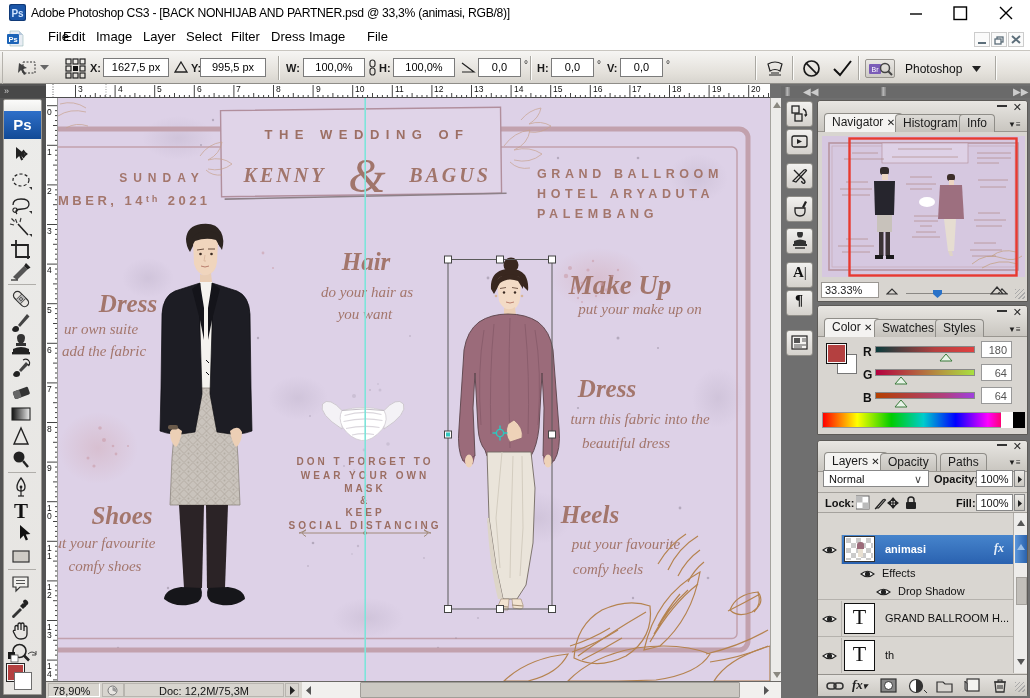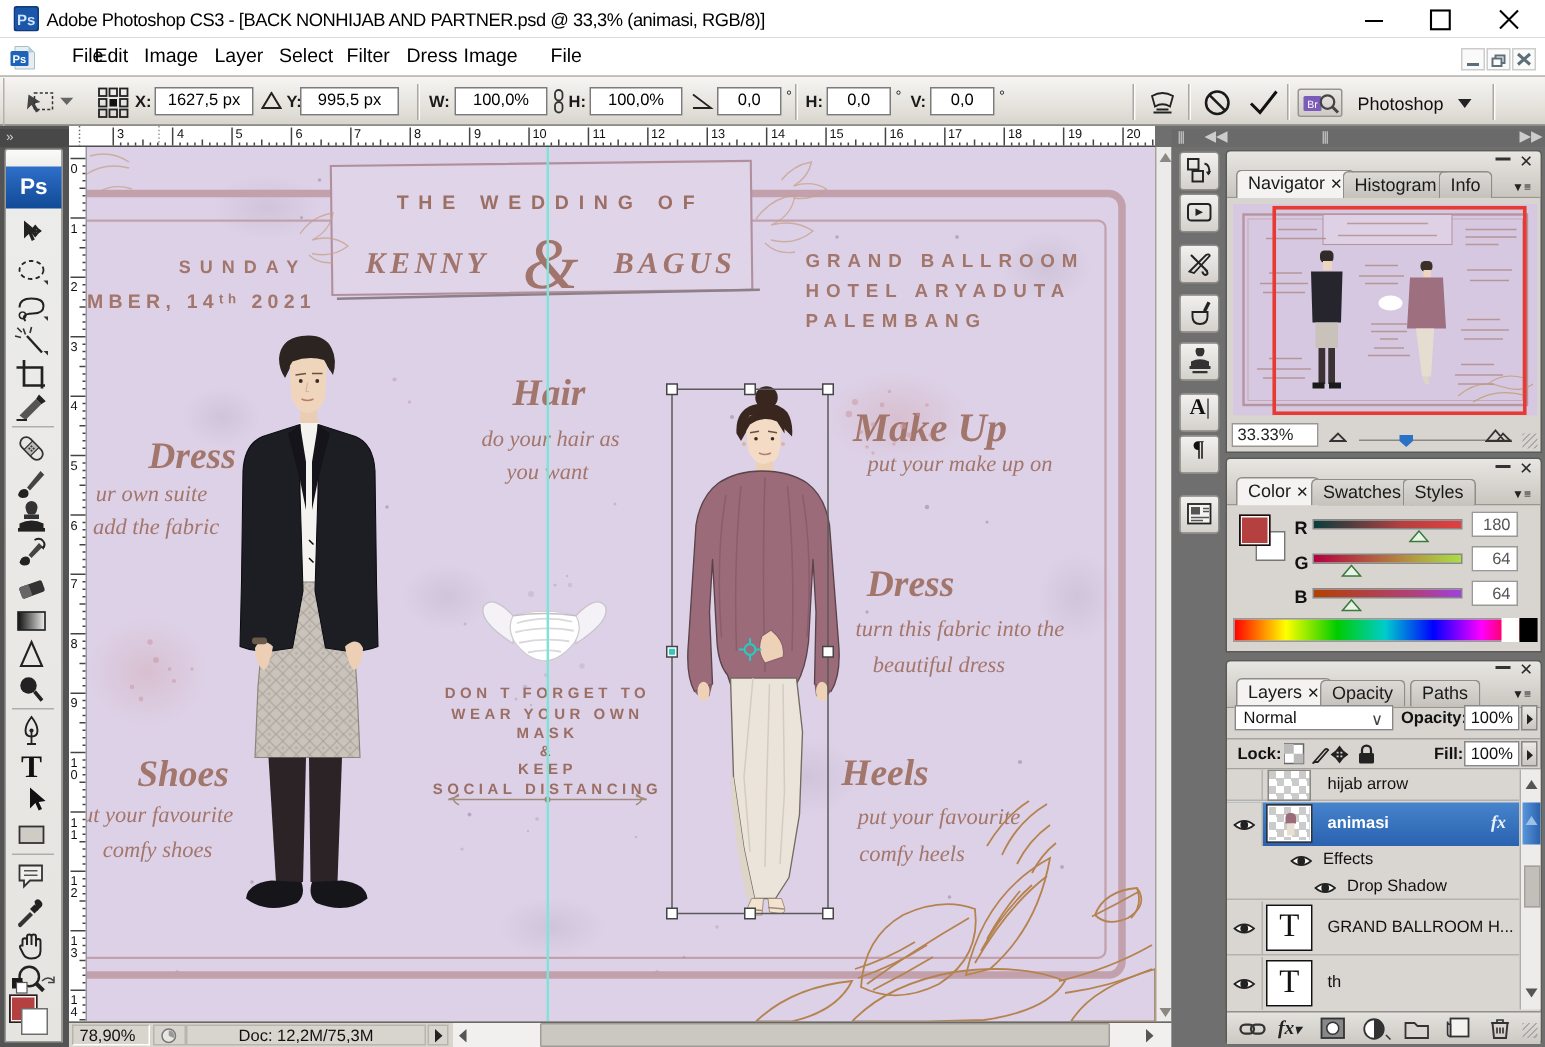--- a/index.html
+++ b/index.html
@@ -1140,25 +1140,20 @@
         <path d="M20 13 l7-8 q1.5-1.5 2.5 0 l-7 8 z M19 14 l1.5-1" stroke="#222" fill="none" stroke-width="1.2"></path>
         <g stroke="#222" stroke-width="1.2">
           <path d="M42 8 h-10 M37 3 v10"></path>
           <path d="M32 8 l2.5-2 v4 z M42 8 l-2.5-2 v4 z M37 3 l-2 2.5 h4 z M37 13 l-2-2.5 h4 z" fill="#222"></path>
         </g>
         <path d="M52 7 v-2 a3 3 0 0 1 6 0 v2" fill="none" stroke="#222" stroke-width="1.5"></path>
         <rect x="50" y="7" width="10" height="7" rx="1" fill="#222"></rect>
       </svg>
  <div class="abs" style="left:0;top:71px;width:209px;height:1px;background:#a5a29d"></div>
  <div class="abs" style="left:0;top:72px;width:195px;height:160px;background:#d9d6d1;overflow:hidden">
-  <div class="abs" style="left:0;top:0;width:195px;height:21px;border-bottom:1px solid #b5b2ad">
-    <div class="abs" style="left:0;width:24px;height:21px;border-right:1px solid #b5b2ad"></div>
-    <div class="abs" style="left:27px;top:0;width:29px;height:21px;background:repeating-conic-gradient(#fff 0 25%,#cbcbcb 0 50%) 0 0/10px 10px;border:1px solid #8a8883"></div>
-    <div class="abs" style="left:67px;top:4px;font-size:11px;color:#111">hijab arrow</div>
-  </div>
   <div class="abs" style="left:0;top:52px;width:195px;height:17px">
     <svg class="abs eye" style="left:42px;top:1px">
             <use href="#eyeg"></use>
           </svg>
     <div class="abs" style="left:64px;top:2px;font-size:11px;color:#111">Effects</div>
   </div>
   <div class="abs" style="left:0;top:22px;width:195px;height:29px;background:linear-gradient(#4684cc,#2a62b0)">
     <div class="abs" style="left:0;width:24px;height:29px;background:#d9d6d1;border-right:1px solid #b5b2ad"></div>
     <svg class="abs eye" style="left:4px;top:7px">
             <use href="#eyeg"></use>

